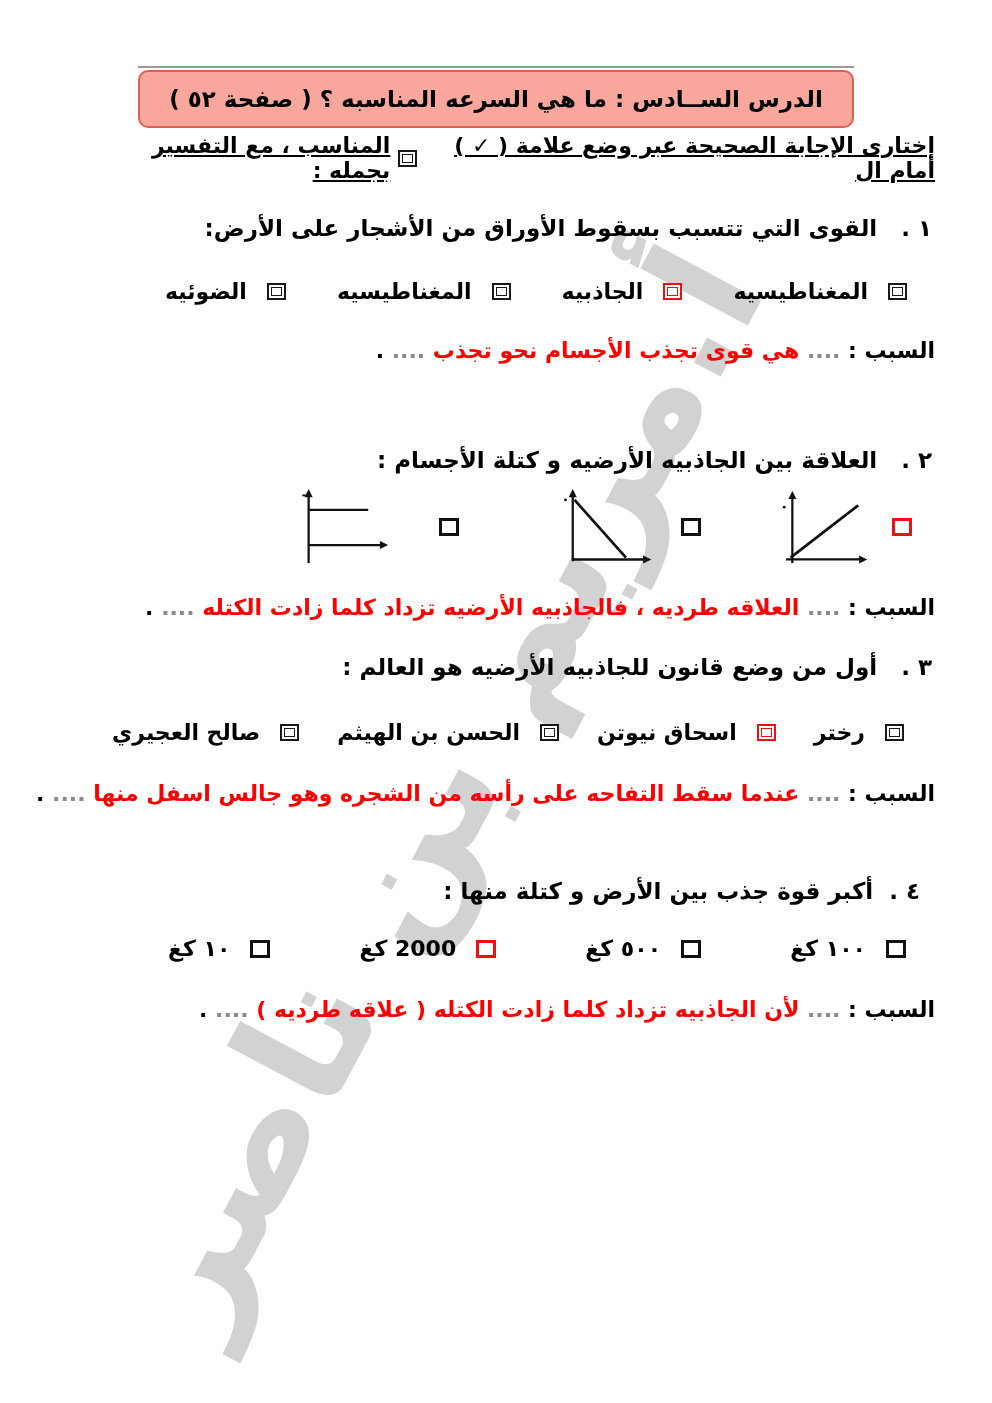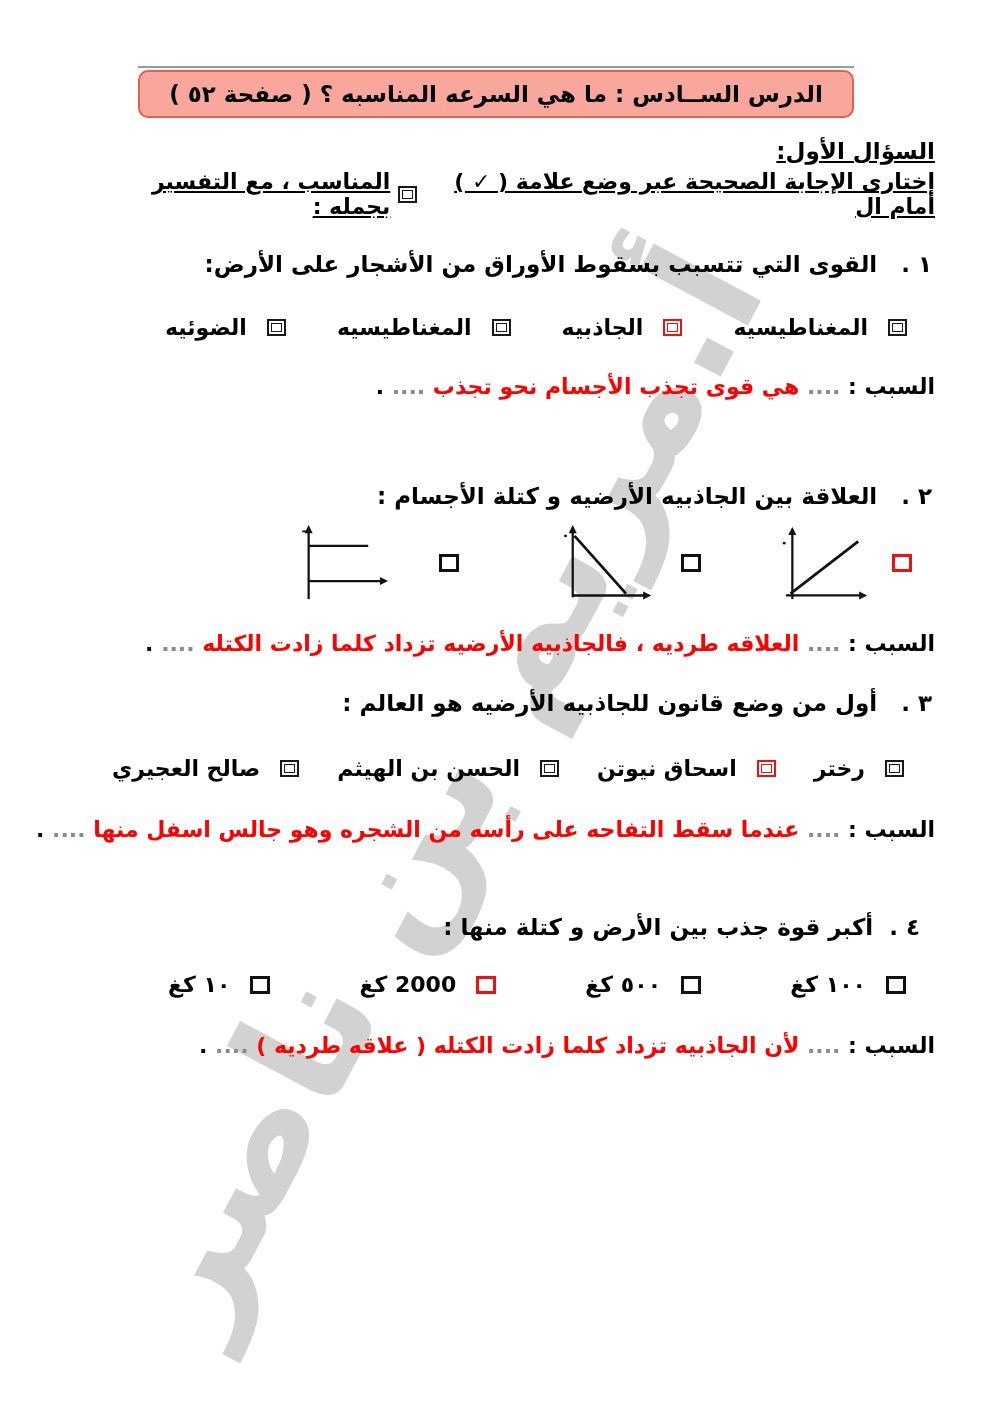--- a/index.html
+++ b/index.html
@@ -21,21 +21,21 @@
   .watermark{
     position:absolute;top:655px;left:-90px;width:1100px;z-index:0;
     text-align:center;white-space:nowrap;
     font-size:160px;letter-spacing:4px;color:var(--wm);
     transform:rotate(-62deg);transform-origin:center;
     pointer-events:none;user-select:none;
   }
   .content{position:relative;z-index:1;}
   .top-rule{margin:66px 138px 0;border-top:2px solid #9a9a9a;}
   .header-box{
-    margin:2px 138px 0;height:48px;
+    margin:2px 138px 0;height:58px;
     background:var(--hdr-bg);border:2px solid var(--hdr-border);border-radius:10px;
     display:flex;align-items:center;justify-content:center;
     font-size:23px;
   }
   .section-title{
     margin:20px 57px 0;font-size:23px;text-decoration:underline;
   }
   .instruction{
     margin:5px 57px 0 100px;font-size:22px;text-decoration:underline;
     display:flex;align-items:center;gap:8px;flex-wrap:nowrap;
@@ -92,21 +92,20 @@
 <div class="watermark">أ.مريم بن ناصر</div>
 
 <div class="content">
 
   <div class="top-rule"></div>
 
   <div class="header-box">
     <span>الدرس الســادس :  ما هي السرعه المناسبه ؟   ( صفحة  ٥٢  )</span>
   </div>
 
-  <div class="section-title">السؤال الأول:</div>
 
   <div class="instruction">
     <span>إختارى الإجابة الصحيحة عبر وضع علامة ( ✓ ) أمام ال</span>
     <span class="cb"></span>
     <span>المناسب ، مع التفسير بجمله :</span>
   </div>
 
   <div class="q-title q1-title">
     <span class="q-num">١ .</span><span>القوى التي تتسبب بسقوط الأوراق من الأشجار على الأرض:</span>
   </div>

